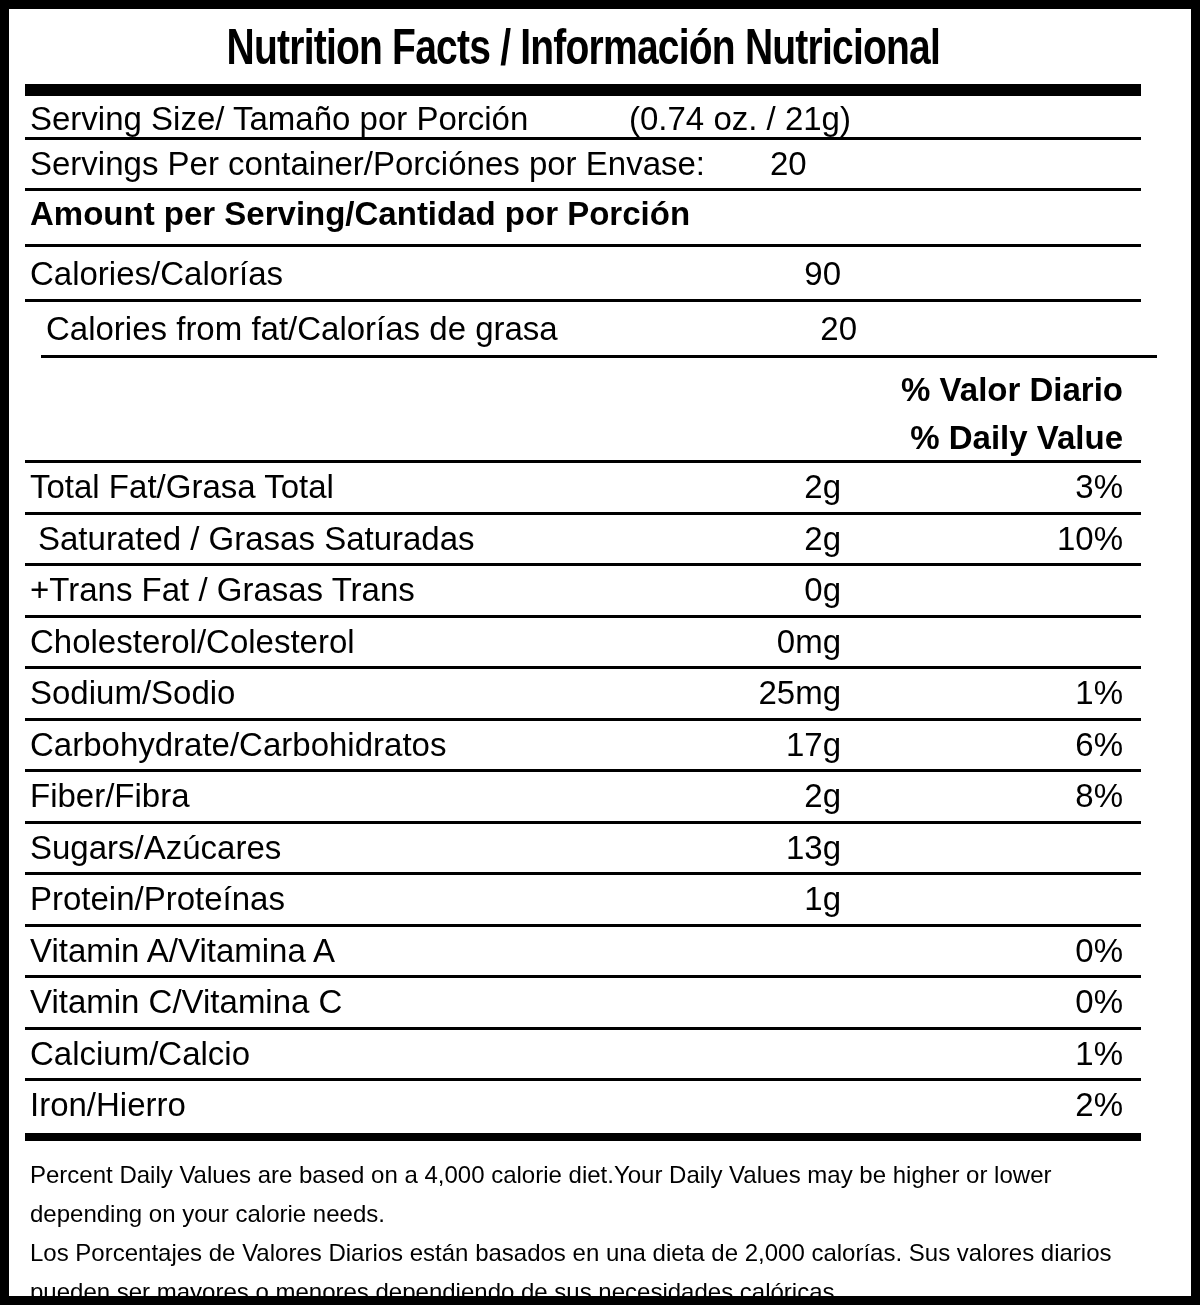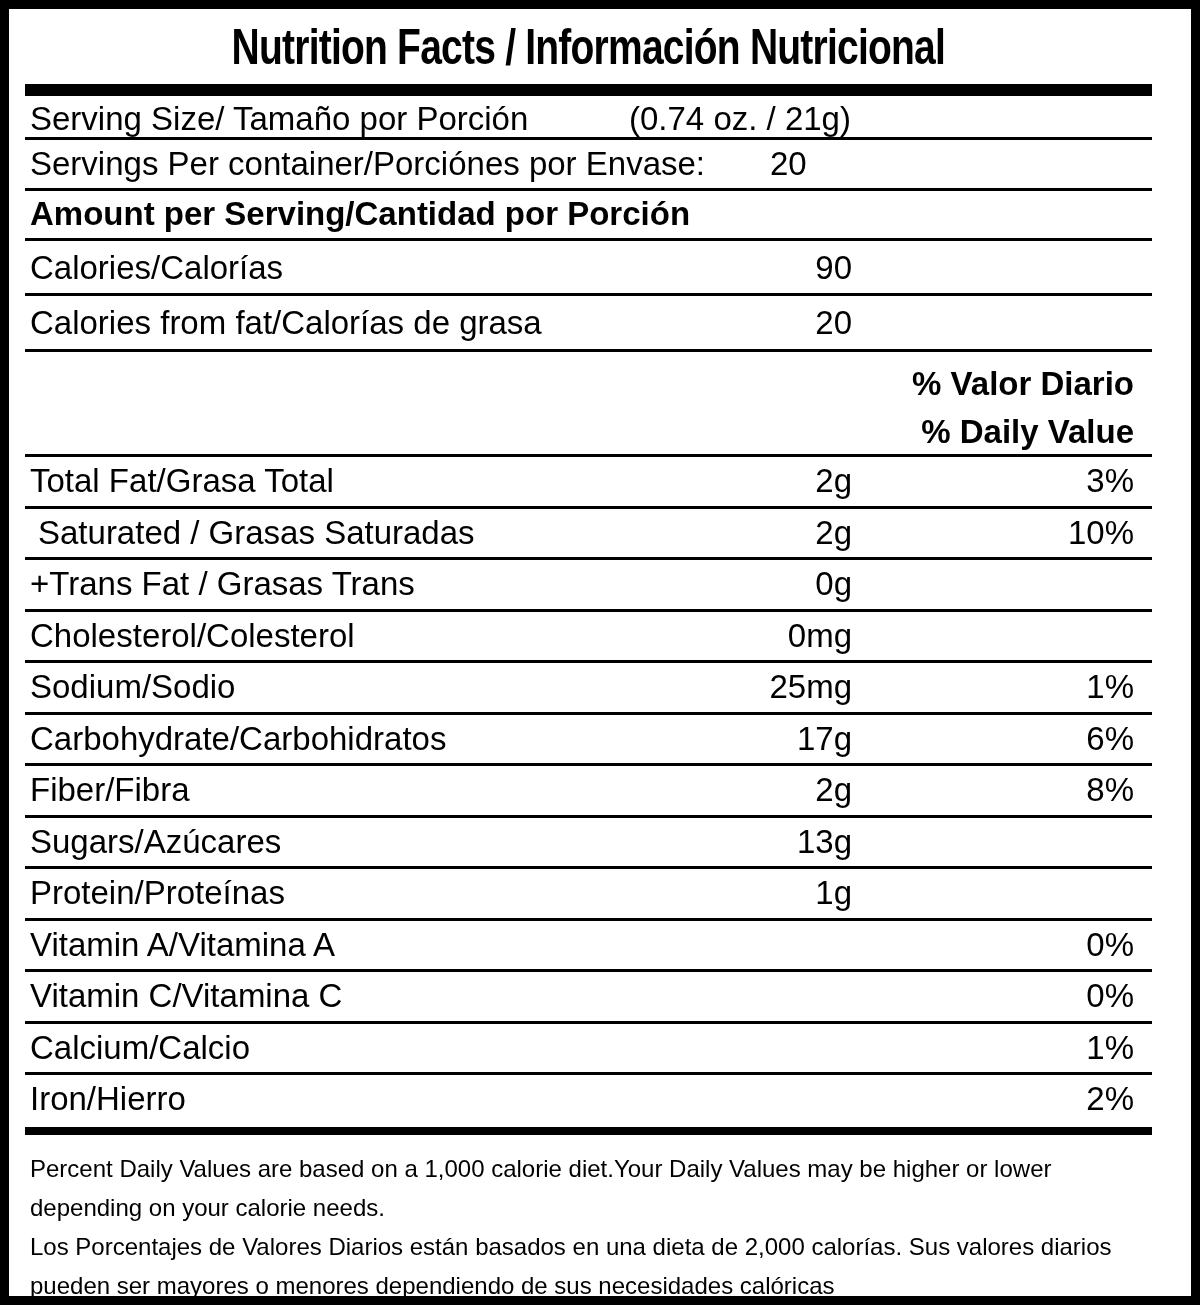--- a/index.html
+++ b/index.html
@@ -8,21 +8,21 @@
     width: 1200px; height: 1305px;
     font-family: "Liberation Sans", "DejaVu Sans", sans-serif;
     color: #000000;
     position: relative;
   }
   .sheet {
     position: absolute; inset: 0;
     width: 1200px; height: 1305px;
     border: 9px solid #000000;
     background: #ffffff;
-    padding: 0 39px 0 16px;
+    padding: 0 50px 0 16px;
     overflow: hidden;
   }
   .title-block {
     height: 75px;
     display: flex; align-items: center; justify-content: center;
   }
   .title-text {
     display: inline-block;
     font-size: 50px; font-weight: bold;
     white-space: nowrap;
@@ -43,23 +43,23 @@
   }
   .row .lbl { display: inline-block; }
   .row .val-abs { position: absolute; }
   .row .amt { position: absolute; right: 300px; text-align: right; }
   .row .pct { position: absolute; right: 18px;  text-align: right; }
 
   .row-serving        { height: 44px; line-height: 46px; }
   .row-serving .val-abs { left: 604px; }
   .row-servings       { height: 51px; line-height: 48px; }
   .row-servings .val-abs { left: 745px; }
-  .row-amount-heading { height: 50px; line-height: 46px; font-weight: bold; }
+  .row-amount-heading { height: 56px; line-height: 46px; font-weight: bold; }
   .row-calories       { height: 55px; line-height: 53px; }
-  .row-calories-fat   { height: 56px; line-height: 53px; }
+  .row-calories-fat   { height: 56px; line-height: 53px; margin-left: 16px; }
 
   .dv-block {
     height: 105px;
     border-bottom: 3px solid #000000;
     font-size: 33px; font-weight: bold;
     text-align: right;
     padding: 8px 18px 0 0;
   }
   .dv-block div { line-height: 48px; }
 
@@ -187,17 +187,17 @@
 
   <div class="row row-nutrient" style="border-bottom:none;">
     <span class="lbl">Iron/Hierro</span>
     <span class="amt"></span>
     <span class="pct">2%</span>
   </div>
 
   <div class="bar-medium"></div>
 
   <div class="footnote">
-    <p>Percent Daily Values are based on a 1,000 calorie diet.Your Daily Values may be higher or lower depending on your calorie needs.</p>
+    <p>Percent Daily Values are based on a 4,000 calorie diet.Your Daily Values may be higher or lower depending on your calorie needs.</p>
     <p>Los Porcentajes de Valores Diarios están basados en una dieta de 2,000 calorías. Sus valores diarios pueden ser mayores o menores dependiendo de sus necesidades calóricas</p>
   </div>
 
 </div>
 
 </body></html>

